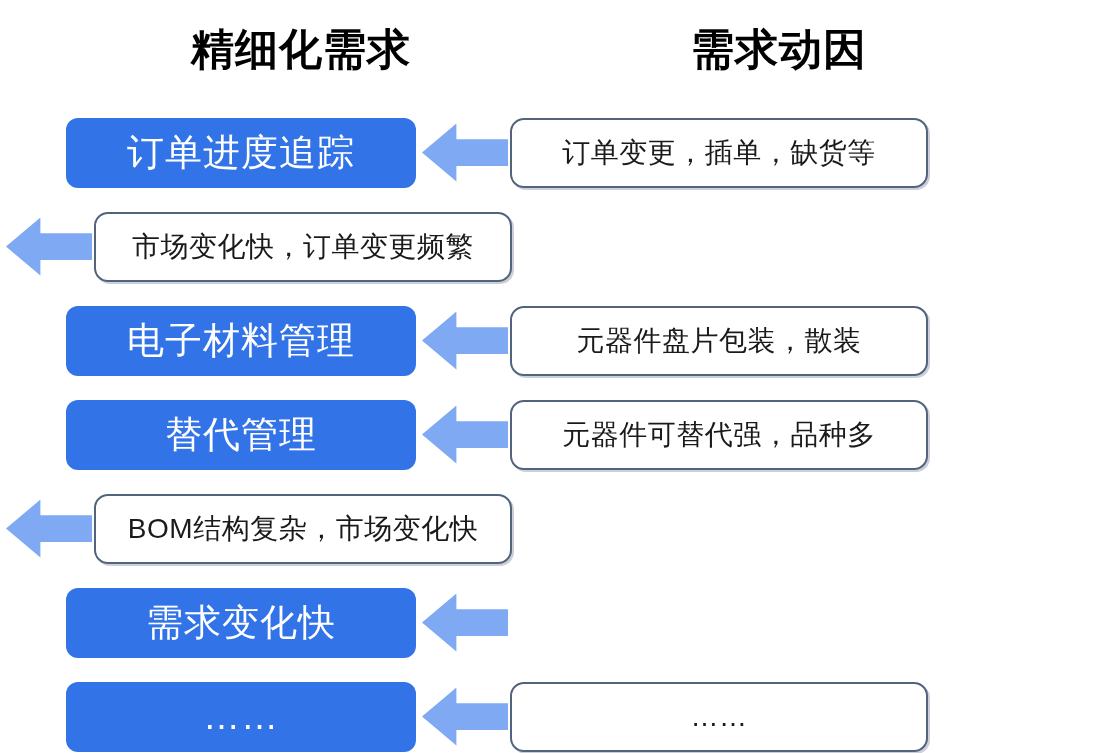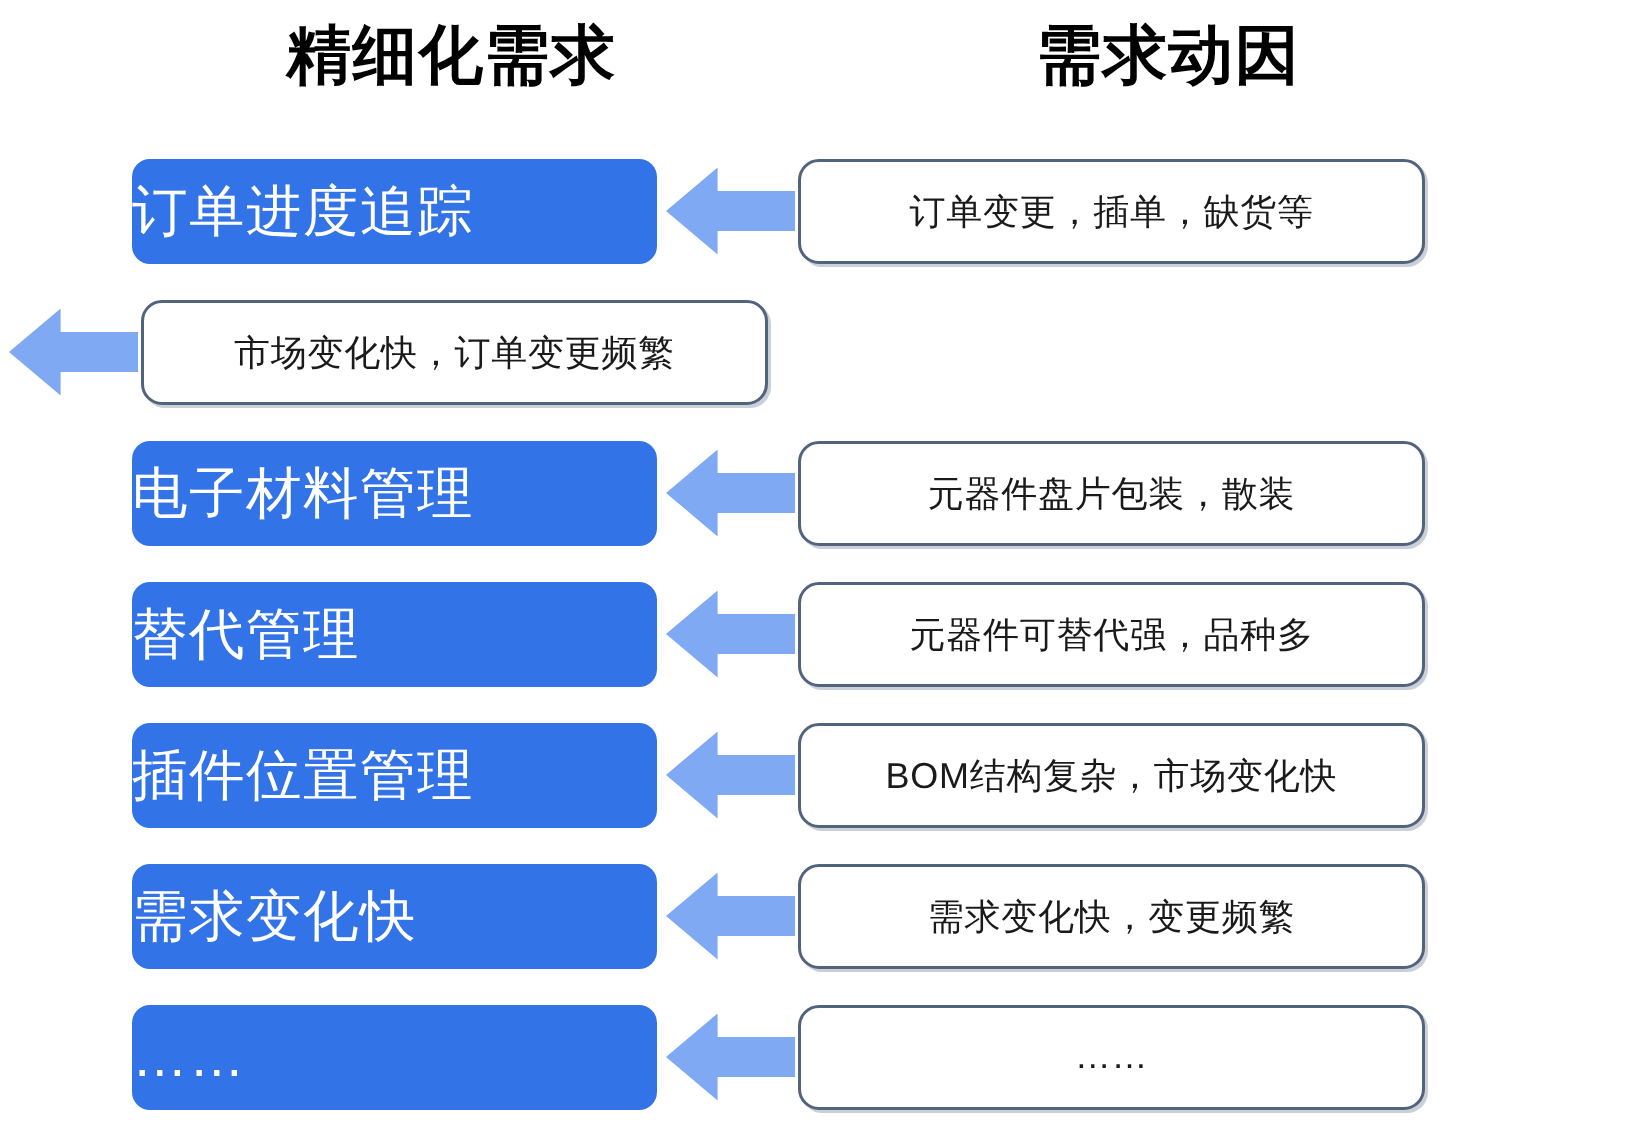--- a/index.html
+++ b/index.html
@@ -7,21 +7,21 @@
     position: relative;
     width: 1100px;
     height: 753px;
     background: #ffffff;
     font-family: "Liberation Sans", "DejaVu Sans", sans-serif;
     overflow: hidden;
   }
   .headers {
     display: flex;
     align-items: flex-start;
-    padding-top: 12px;
+    padding-top: 24px;
   }
   .col-header {
     font-size: 43px;
     font-weight: 700;
     color: #000000;
     text-align: center;
     line-height: 1.2;
     letter-spacing: 1px;
   }
   .col-left  { width: 350px; margin-left: 126px; }
@@ -32,27 +32,28 @@
     display: flex;
     flex-direction: column;
     gap: 24px;
   }
   .row {
     display: flex;
     align-items: center;
     height: 70px;
   }
   .req-box {
-    margin-left: 88px;
+    margin-left: 66px;
     width: 350px;
     height: 70px;
     background: var(--box-blue, #3273e8);
     border-radius: 12px;
     display: flex;
     align-items: center;
+    justify-content: center;
     color: #ffffff;
     font-size: 37px;
     letter-spacing: 1px;
     flex: 0 0 auto;
     box-sizing: border-box;
   }
   .arrow {
     width: 86px;
     height: 58px;
     margin: 0 2px 0 6px;
@@ -64,21 +65,21 @@
     width: 418px;
     height: 70px;
     background: #ffffff;
     border: 2.5px solid var(--box-border, #52637d);
     border-radius: 14px;
     box-shadow: 2px 2px 0 rgba(84, 100, 125, 0.30);
     display: flex;
     align-items: center;
     justify-content: center;
     color: #1a1a1a;
-    font-size: 24px;
+    font-size: 28px;
     letter-spacing: 0.5px;
     flex: 0 0 auto;
     box-sizing: border-box;
   }
 </style>
 </head>
 <body>
 
 <div class="canvas">
   <div class="headers">
@@ -118,37 +119,31 @@
     <div class="req-box">
       <span>替代管理</span>
     </div>
     <div class="arrow"></div>
     <div class="driver-box">
       <span>元器件可替代强，品种多</span>
     </div>
   </div>
 
   <div class="row">
-    <div class="req-box">
-      <span>插件位置管理</span>
-    </div>
     <div class="arrow"></div>
     <div class="driver-box">
       <span>BOM结构复杂，市场变化快</span>
     </div>
   </div>
 
   <div class="row">
     <div class="req-box">
       <span>需求变化快</span>
     </div>
     <div class="arrow"></div>
-    <div class="driver-box">
-      <span>需求变化快，变更频繁</span>
-    </div>
   </div>
 
   <div class="row">
     <div class="req-box">
       <span>……</span>
     </div>
     <div class="arrow"></div>
     <div class="driver-box">
       <span>……</span>
     </div>

